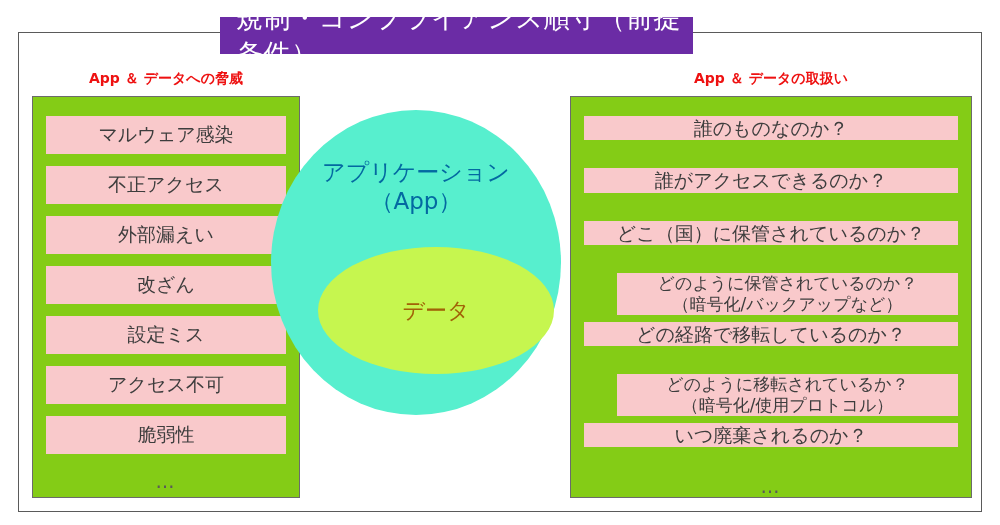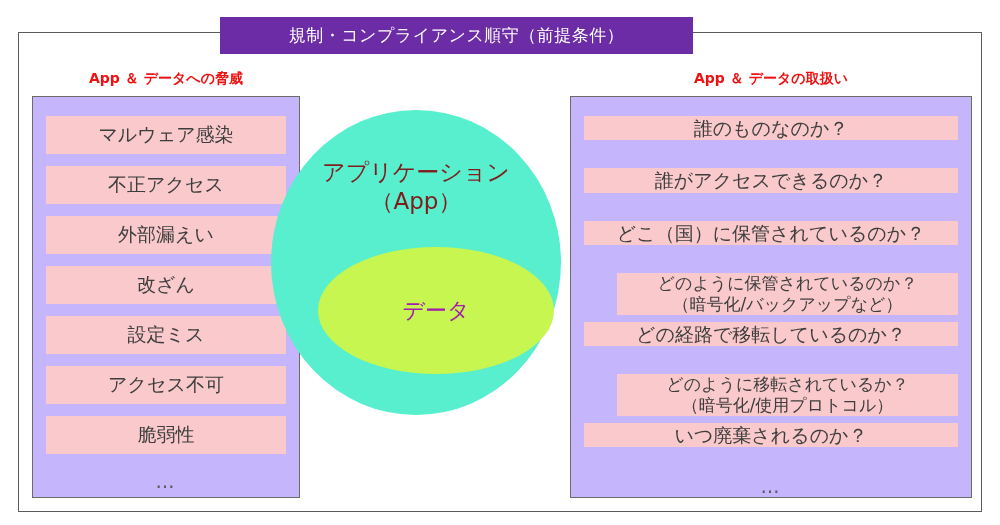--- a/index.html
+++ b/index.html
@@ -35,43 +35,44 @@
     position: absolute;
     left: 220px;
     top: 17px;
     width: 473px;
     height: 37px;
     background: #6B2CA5;
     color: #ffffff;
     display: flex;
     align-items: center;
     justify-content: center;
-    font-size: 17px;
+    font-size: 27px;
     letter-spacing: 0.5px;
     box-sizing: border-box;
     z-index: 5;
+    padding-left: 16px;
   }
 
   
   .col-heading {
     position: absolute;
     color: #EE1111;
     font-weight: bold;
     font-size: 14px;
     text-align: center;
     z-index: 4;
     white-space: nowrap;
   }
   .col-heading.left  { left: 32px;  top: 70px; width: 268px; }
   .col-heading.right { left: 570px; top: 70px; width: 402px; }
 
   
   .panel {
     position: absolute;
-    background: #c4b5fd;
+    background: #84cc16;
     border: 1.5px solid #6b6b6b;
     box-sizing: border-box;
     z-index: 3;
   }
   .panel.left  { left: 32px;  top: 96px; width: 268px; height: 402px; }
   .panel.right { left: 570px; top: 96px; width: 402px; height: 402px; }
 
   .panel-items {
     position: absolute;
     left: 0; right: 0; top: 0; bottom: 0;
@@ -131,21 +132,21 @@
     background: #57EFCE;
     border-radius: 50%;
     z-index: 6;
   }
   .venn-outer-label {
     position: absolute;
     left: 0;
     right: 0;
     top: 48px;
     text-align: center;
-    color: #7f1d1d;
+    color: #0369a1;
     font-size: 23px;
     line-height: 1.28;
   }
   .venn-outer-label .line { display: block; }
 
   .venn-inner {
     position: absolute;
     left: 318px;
     top: 247px;
     width: 236px;
@@ -156,21 +157,21 @@
   }
   .venn-inner-label {
     position: absolute;
     left: 0;
     right: 0;
     top: 0;
     bottom: 0;
     display: flex;
     align-items: center;
     justify-content: center;
-    color: #a21caf;
+    color: #a16207;
     font-size: 22px;
   }
 </style>
 </head>
 <body>
 
 <div id="canvas">
 
   <div class="outer-frame"></div>
 

